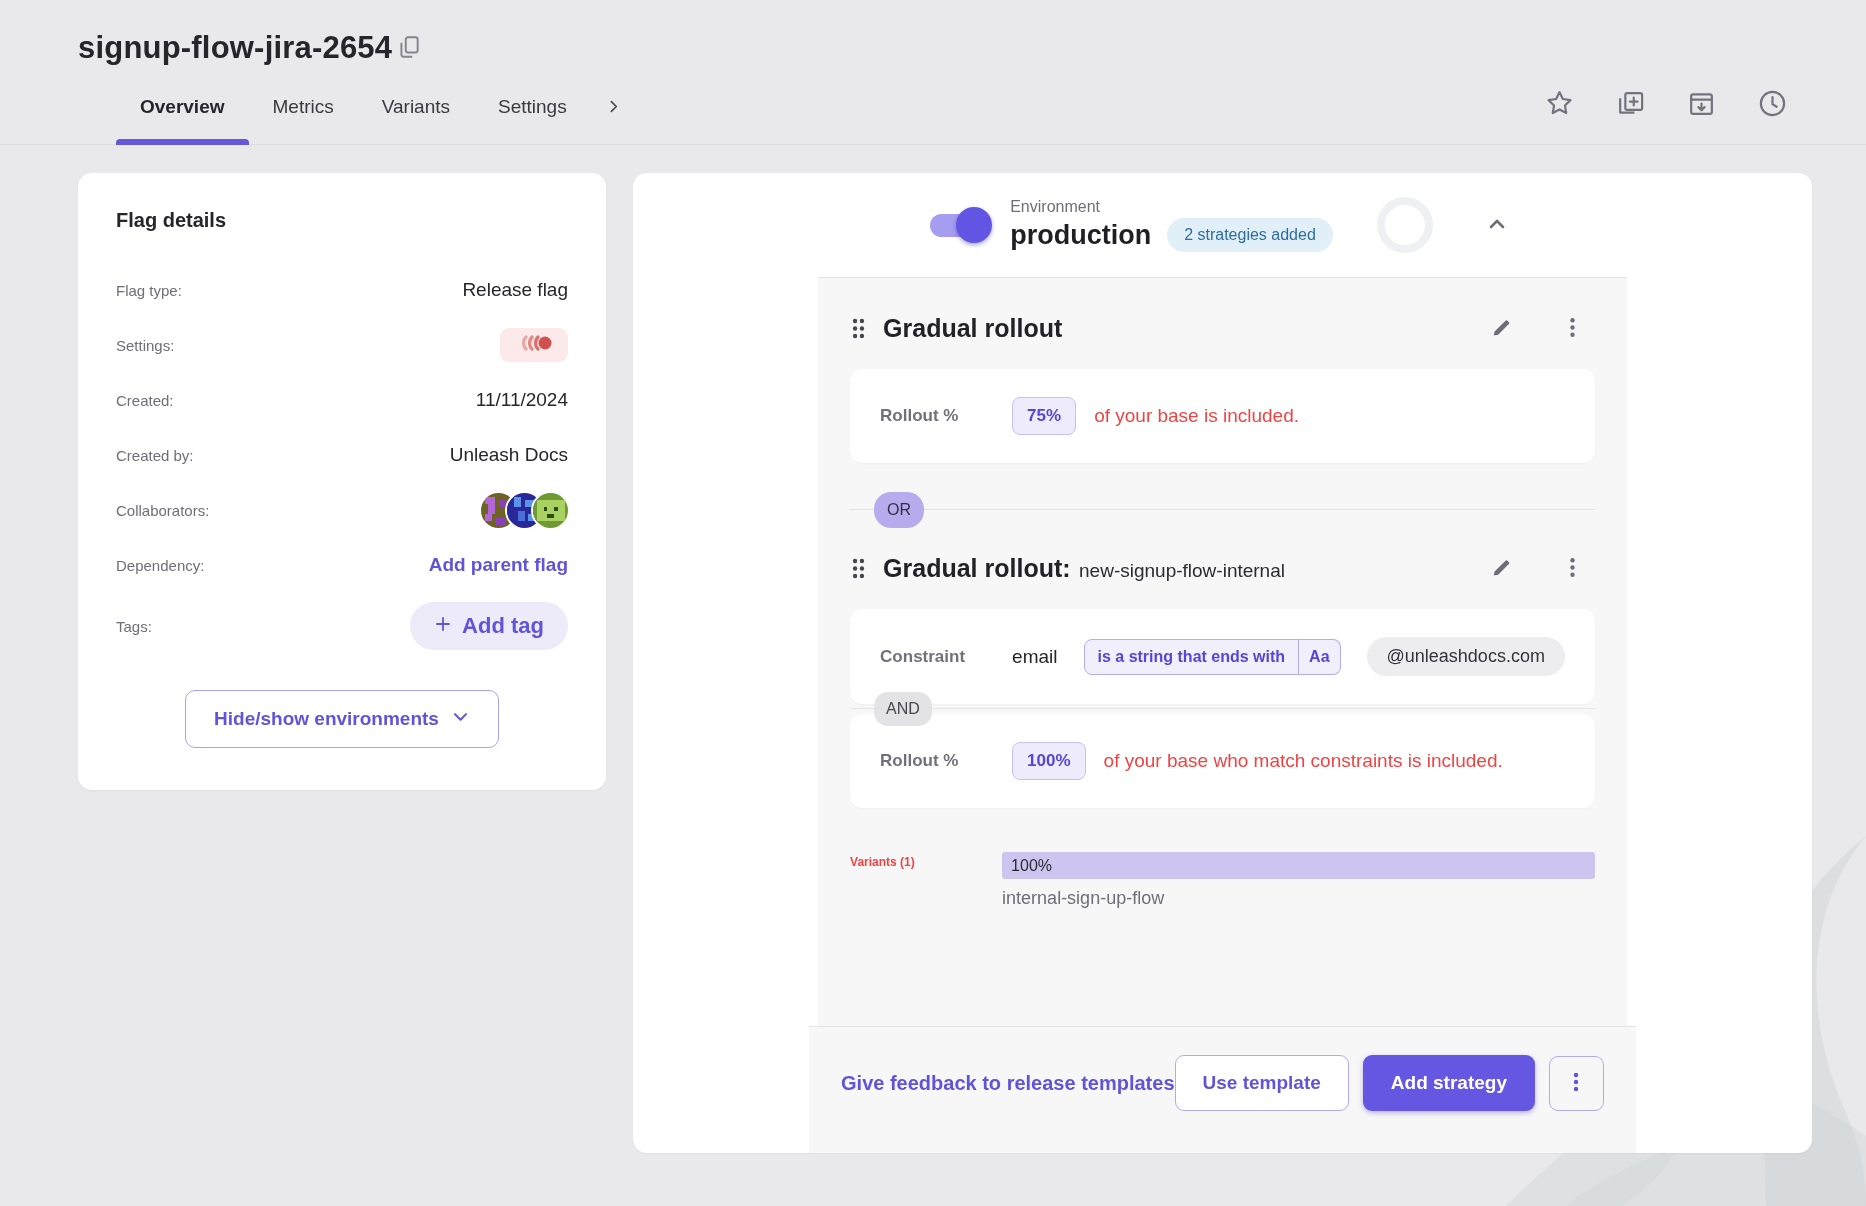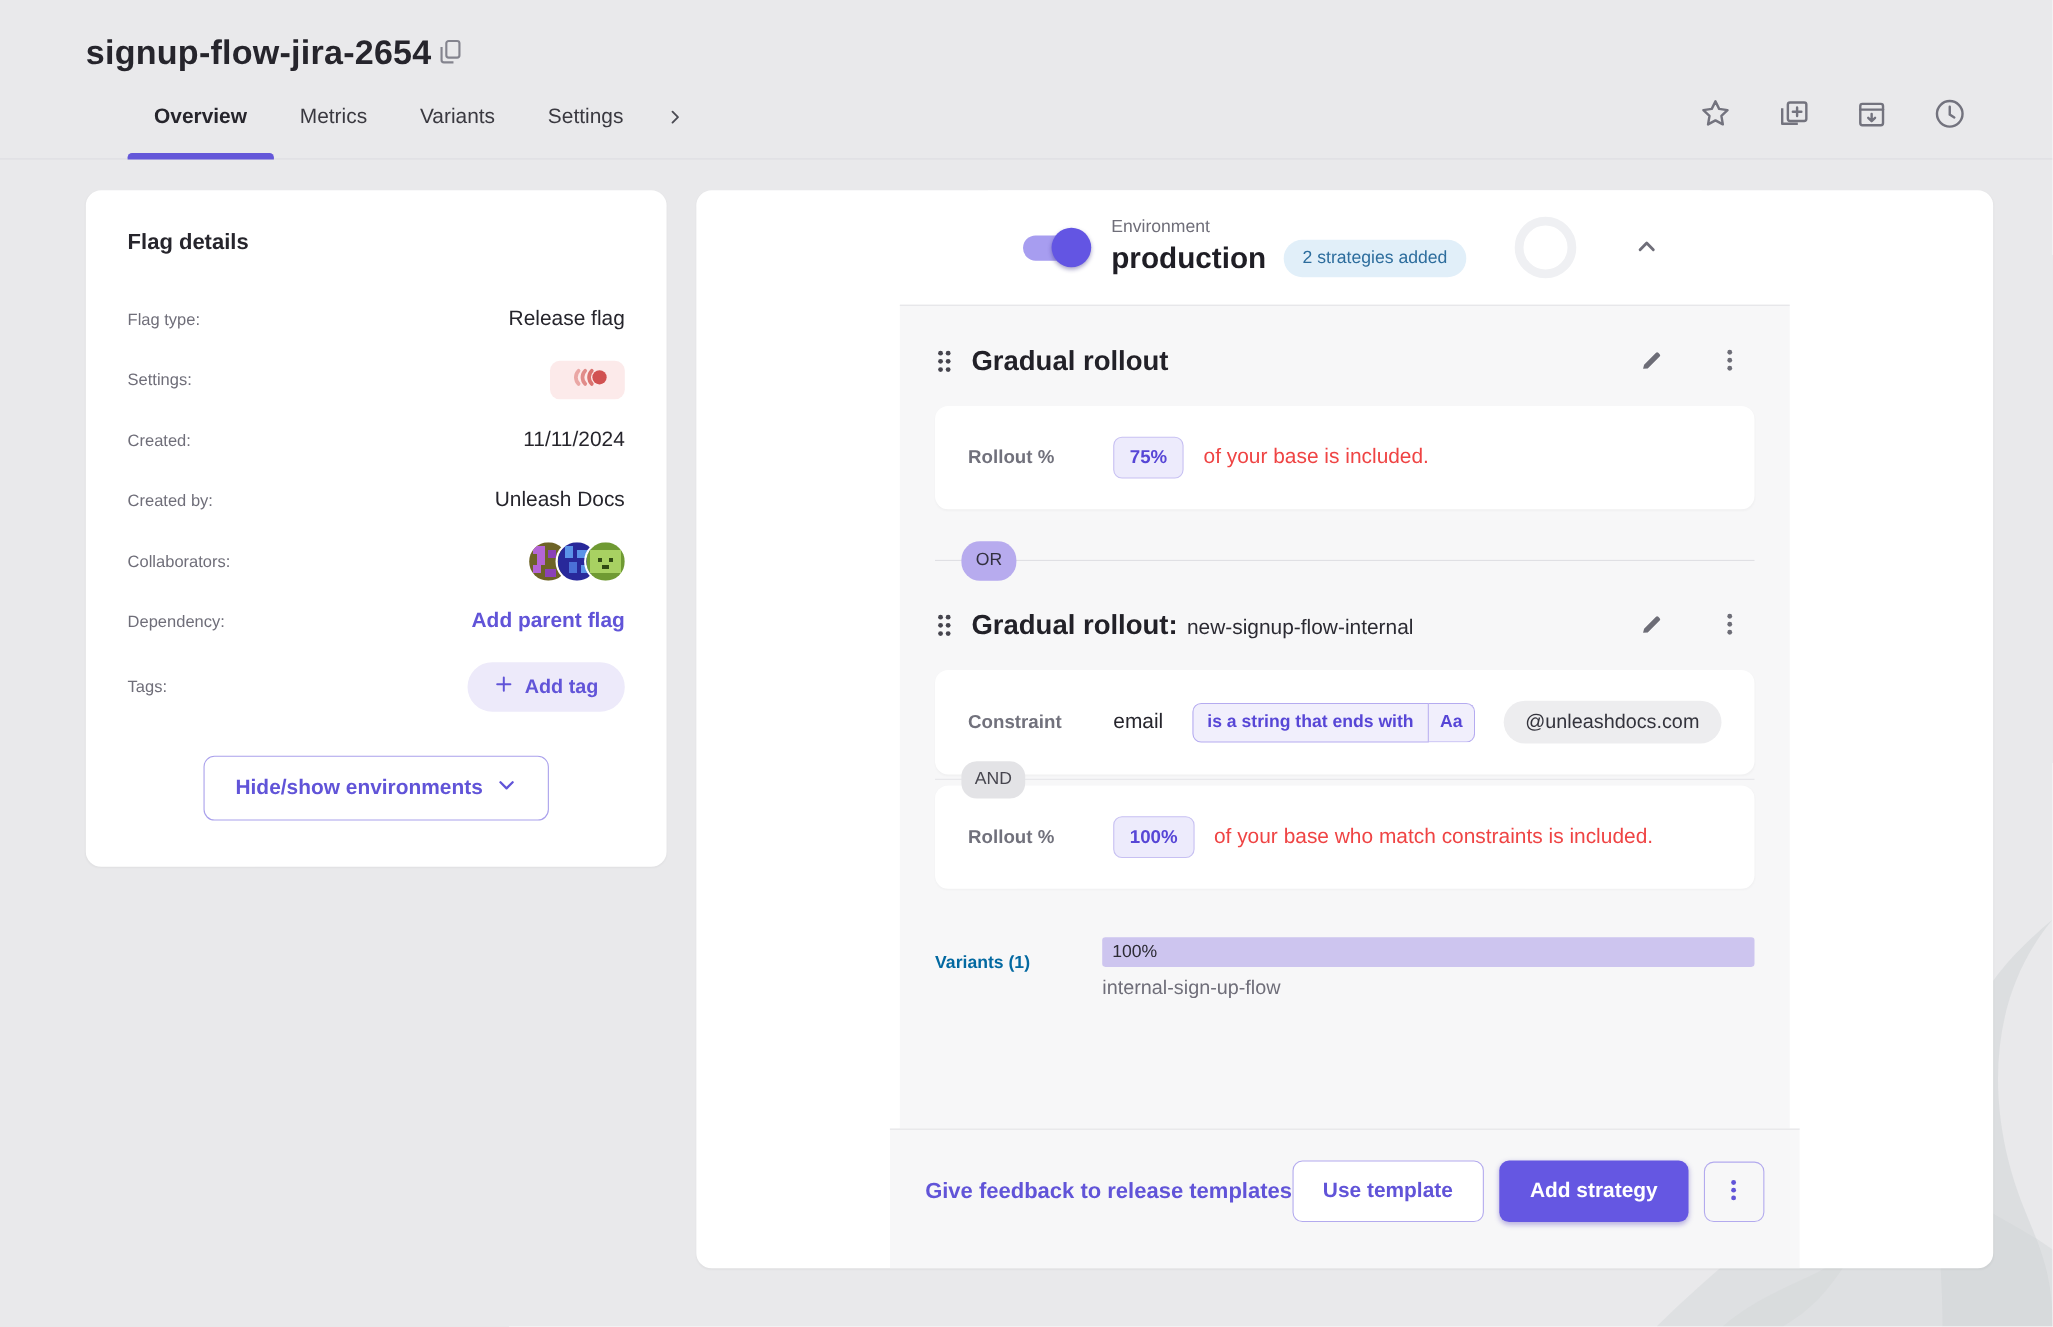--- a/index.html
+++ b/index.html
@@ -35,21 +35,21 @@
   .details-card { width:528px; background:#fff; border-radius:14px; padding:36px 38px 42px; box-shadow:0 1px 2px rgba(0,0,0,.04); }
   .details-heading { font-size:20px; font-weight:700; color:#26252c; margin-bottom:40px; }
   .detail-row { display:flex; justify-content:space-between; align-items:center; min-height:36px; margin-bottom:19px; }
   .detail-label { font-size:15px; color:#6f6e79; }
   .detail-value { font-size:19px; color:#26252c; }
   .detail-link { font-size:19px; color:#6154d8; font-weight:700; text-decoration:none; cursor:pointer; background:none; border:none; font-family:inherit; }
   .lifecycle-badge { background:#fceaea; border-radius:9px; padding:5px 12px; display:inline-flex; align-items:center; }
   .avatars { display:flex; }
   .avatar { width:35px; height:35px; border-radius:50%; overflow:hidden; margin-left:-9px; box-shadow:0 0 0 2px #fff; }
   .avatar:first-child { margin-left:0; }
-  .addtag-btn { display:inline-flex; align-items:center; gap:10px; background:#edeafa; color:#6154d8; font-weight:700; font-size:18px; border:none; border-radius:999px; padding:11px 24px; cursor:pointer; font-family:inherit; }
+  .addtag-btn { display:inline-flex; align-items:center; gap:10px; background:#edeafa; color:#6154d8; font-weight:700; font-size:22px; border:none; border-radius:999px; padding:11px 24px; cursor:pointer; font-family:inherit; }
   .hideshow-btn { display:flex; align-items:center; justify-content:center; gap:12px; margin:40px auto 0; background:#fff; border:1px solid #aaa1ec; border-radius:10px; color:#6154d8; font-weight:700; font-size:19px; padding:16px 28px; cursor:pointer; font-family:inherit; }
 
   
   .env-card { flex:1; background:#fff; border-radius:14px; overflow:hidden; display:flex; flex-direction:column; height:980px; box-shadow:0 1px 2px rgba(0,0,0,.04);align-items:center; }
   .env-header { display:flex; align-items:center; gap:22px; padding:24px 32px; background:#fff; }
   .toggle { position:relative; width:58px; height:40px; cursor:pointer; flex:none; }
   .toggle .track { position:absolute; left:0; top:9px; width:56px; height:23px; border-radius:12px; background:#a79df0; }
   .toggle .knob { position:absolute; right:-4px; top:2px; width:36px; height:36px; border-radius:50%; background:#6355e3; box-shadow:0 2px 4px rgba(40,30,120,.4); }
   .env-text .env-label { font-size:16px; color:#6f6e79; margin-bottom:2px; }
   .env-name-row { display:flex; align-items:center; gap:16px; }
@@ -79,21 +79,21 @@
   .constraint-field { font-size:19px; color:#26252c; margin-right:26px; }
   .op-chip { background:#f1effc; border:1px solid #b5abf0; color:#5746d6; font-weight:700; font-size:16px; padding:8px 13px; border-radius:8px 0 0 8px; }
   .case-chip { background:#f1effc; border:1px solid #b5abf0; border-left:none; color:#5746d6; font-weight:700; font-size:16px; padding:8px 10px; border-radius:0 8px 8px 0; margin-right:26px; }
   .value-pill { background:#ededef; color:#33333c; font-size:18px; padding:9px 20px; border-radius:999px; }
 
   .and-gap { position:relative; height:10px; }
   .and-gap .and-line { position:absolute; left:0; right:0; top:4px; height:1px; background:#e6e6e9; }
   .and-chip { position:absolute; left:24px; top:-12px; background:#e3e3e6; color:#47464f; font-size:16px; padding:8px 12px; border-radius:14px; z-index:2; }
 
   .variants-row { display:flex; margin-top:44px; }
-  .variants-label { width:152px; flex:none; font-size:16px; font-weight:700; color:#0369a1; padding-top:3px;margin-top:12px; }
+  .variants-label { width:152px; flex:none; font-size:12px; font-weight:700; color:#ef4444; padding-top:3px; }
   .variants-col { flex:1; }
   .variants-bar { height:27px; background:#cdc5ef; border-radius:3px; font-size:16px; color:#2c2b34; line-height:27px; padding-left:9px; }
   .variant-name { margin-top:9px; font-size:18px; color:#6f6e79; }
 
   .env-footer { display:flex; align-items:center; background:#f7f7f8; border-top:1px solid #e3e3e6; padding:28px 32px 42px; }
   .feedback-link { background:none; border:none; color:#6154d8; font-weight:700; font-size:20px; cursor:pointer; font-family:inherit; }
   .footer-spacer { flex:1; }
   .btn-outline { background:#fff; border:1px solid #b3aaee; color:#6154d8; font-weight:700; font-size:19px; padding:16px 27px; border-radius:9px; cursor:pointer; font-family:inherit; margin-right:14px; }
   .btn-primary { background:#6557e2; border:none; color:#fff; font-weight:700; font-size:19px; padding:17px 28px; border-radius:9px; cursor:pointer; font-family:inherit; box-shadow:0 2px 5px rgba(70,50,180,.35); }
   .btn-kebab { width:55px; height:55px; margin-left:14px; background:transparent; border:1px solid #b3aaee; border-radius:9px; color:#6154d8; cursor:pointer; display:inline-flex; align-items:center; justify-content:center; }

